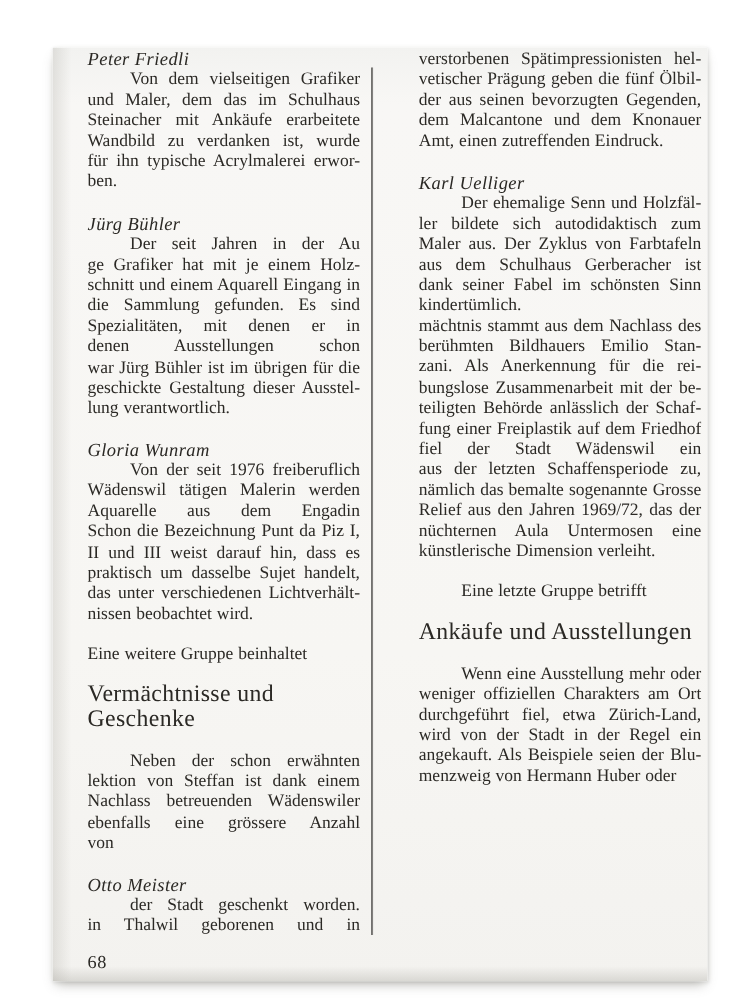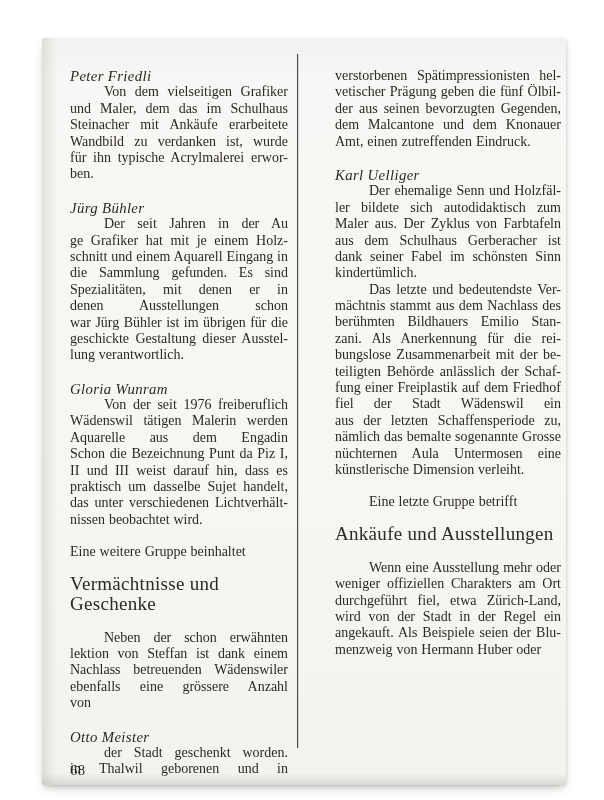--- a/index.html
+++ b/index.html
@@ -21,21 +21,21 @@
     background:
       linear-gradient(90deg, rgba(175,173,166,.30) 0, rgba(0,0,0,0) 15px),
       linear-gradient(0deg, rgba(150,148,140,.28) 0, rgba(0,0,0,0) 12px),
       linear-gradient(180deg, #f2f2f0 0, #f8f7f5 45px, #f7f6f3 65%, #f3f2ef 100%);
     box-shadow: 0 5px 9px -3px rgba(105,102,95,.45), 1px 1px 3px rgba(130,128,120,.2);
     border-radius: 1px;
   }
   .text-columns {
     position: absolute;
     left: 28px;
-    top: 30px;
+    top: 2px;
     display: flex;
     align-items: flex-start;
   }
   .col { font-size: 14px; line-height: 16.4px; }
   .col-left  { width: 218px; }
   .col-right { width: 226px; margin-left: 47px; }
   .divider {
     position: absolute;
     left: 255px;
     top: 16px;
@@ -143,30 +143,30 @@
           <div class="name-heading">Karl Uelliger</div>
           <div class="para">
             <div class="line indent">Der ehemalige Senn und Holzfäl-</div>
             <div class="line">ler bildete sich autodidaktisch zum</div>
             <div class="line">Maler aus. Der Zyklus von Farbtafeln</div>
             <div class="line">aus dem Schulhaus Gerberacher ist</div>
             <div class="line">dank seiner Fabel im schönsten Sinn</div>
             <div class="line final">kindertümlich.</div>
           </div>
           <div class="para">
-            <div class="line indent">Das letzte und bedeutendste Ver-</div>
             <div class="line">mächtnis stammt aus dem Nachlass des</div>
             <div class="line">berühmten Bildhauers Emilio Stan-</div>
             <div class="line">zani. Als Anerkennung für die rei-</div>
             <div class="line">bungslose Zusammenarbeit mit der be-</div>
             <div class="line">teiligten Behörde anlässlich der Schaf-</div>
             <div class="line">fung einer Freiplastik auf dem Friedhof</div>
             <div class="line">fiel der Stadt Wädenswil ein Hauptwerk</div>
             <div class="line">aus der letzten Schaffensperiode zu,</div>
             <div class="line">nämlich das bemalte sogenannte Grosse</div>
+            <div class="line">Relief aus den Jahren 1969/72, das der</div>
             <div class="line">nüchternen Aula Untermosen eine</div>
             <div class="line final">künstlerische Dimension verleiht.</div>
           </div>
           <div class="solo line final indent">Eine letzte Gruppe betrifft</div>
           <div class="section-heading">Ankäufe und Ausstellungen</div>
           <div class="para">
             <div class="line indent">Wenn eine Ausstellung mehr oder</div>
             <div class="line">weniger offiziellen Charakters am Ort</div>
             <div class="line">durchgeführt fiel, etwa Zürich-Land,</div>
             <div class="line">wird von der Stadt in der Regel ein Werk</div>

